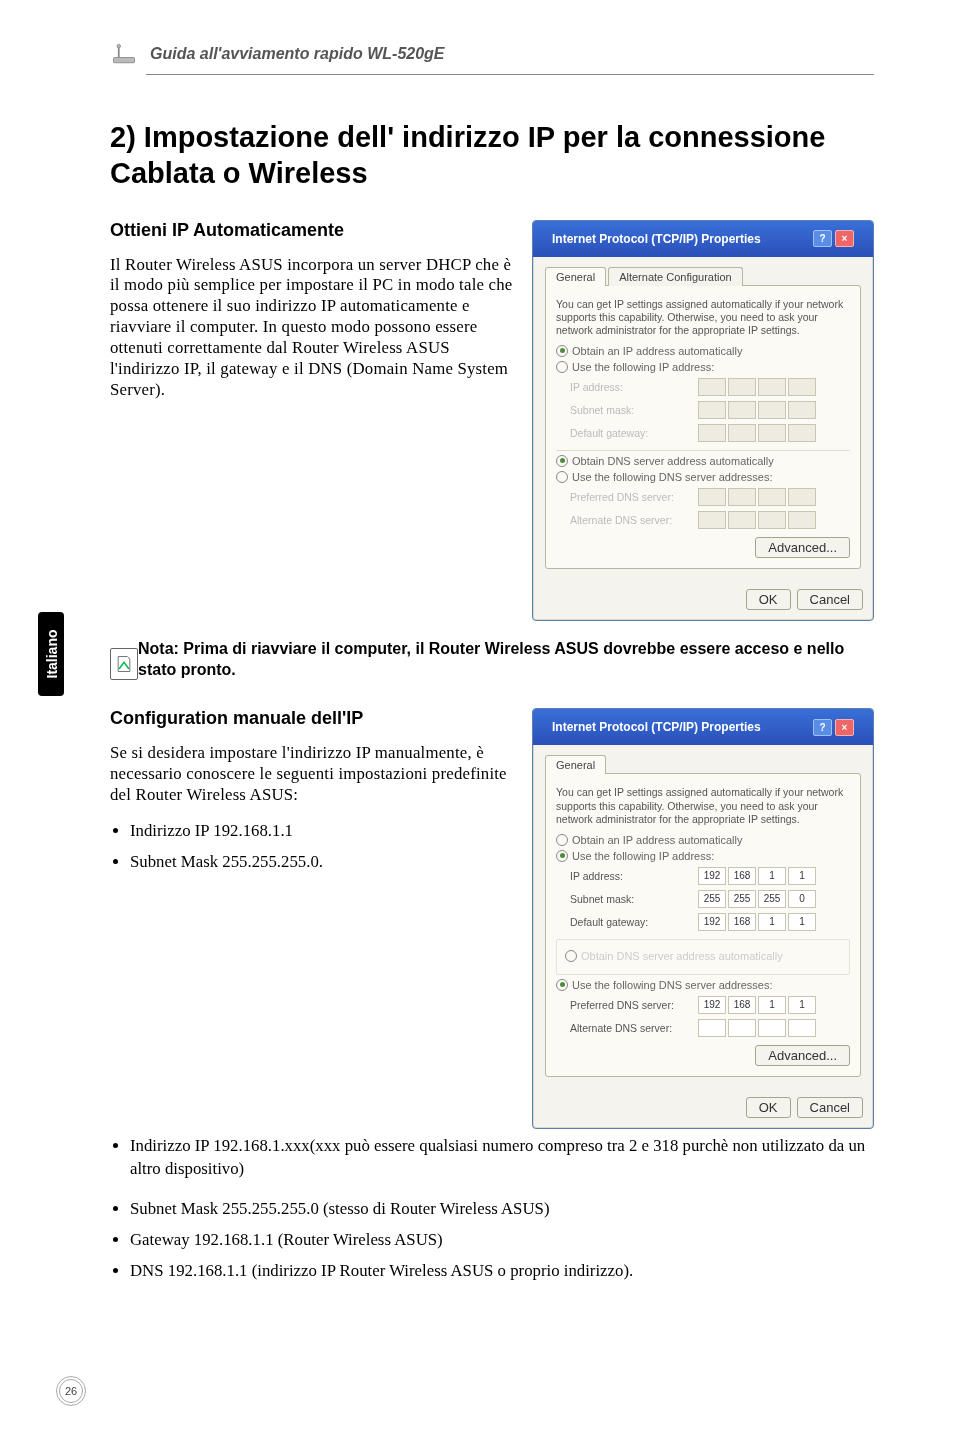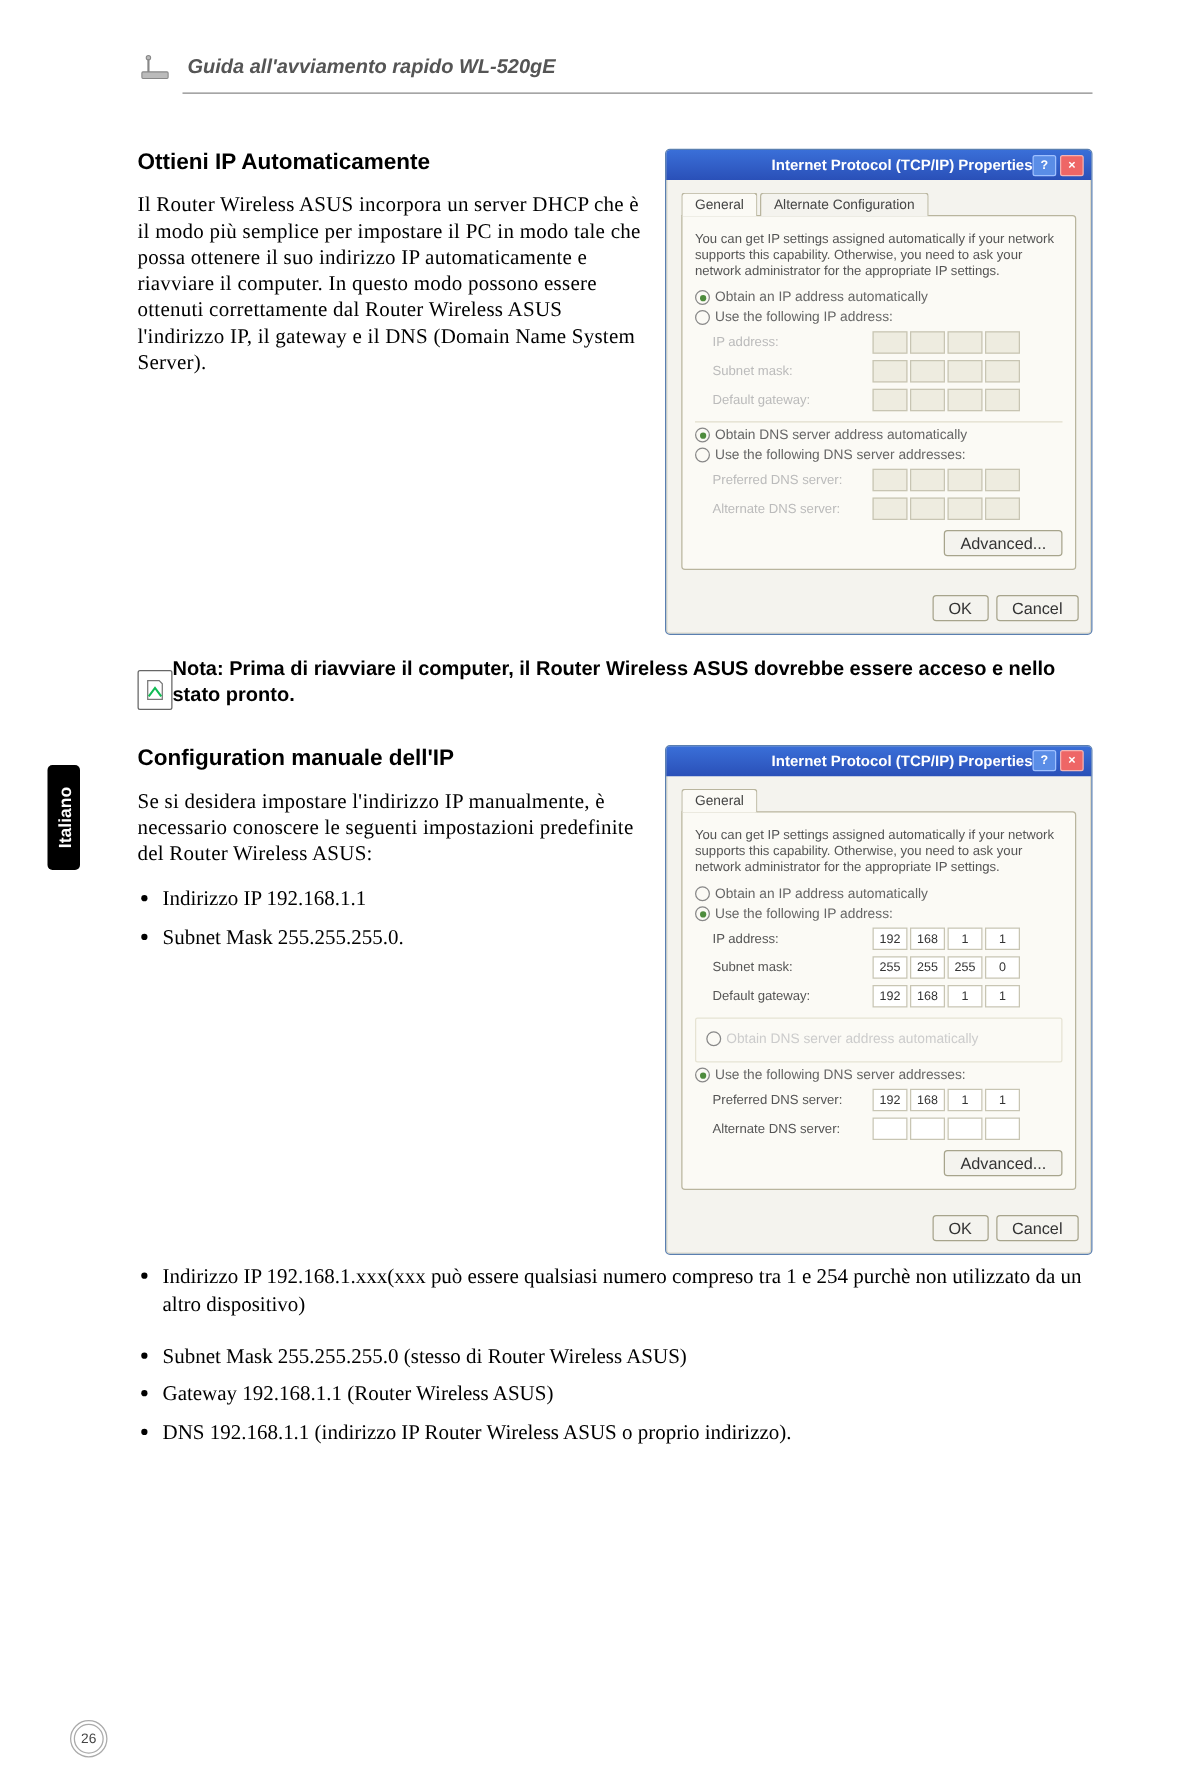--- a/index.html
+++ b/index.html
@@ -147,31 +147,30 @@
   
   .win-dialog {
     width: 340px;
     border: 1px solid #5a7fb0;
     border-radius: 4px;
     background: #f4f3ee;
     font-family: Tahoma, Arial, sans-serif;
     box-shadow: 0 0 0 1px #dcd8c8 inset;
   }
   .win-titlebar {
-    height: 24px;
+    height: 36px;
     background: linear-gradient(#3a6fd8, #2a50b8);
     color: #fff;
     font-size: 12px;
     font-weight: bold;
     display: flex;
     align-items: center;
-    padding: 0 6px;
+    padding: 0 19px;
     border-top-left-radius: 3px;
     border-top-right-radius: 3px;
-    text-align: right;
   }
   .win-titlebar .wtitle { flex: 1; }
   .win-titlebar .wbtns { display:flex; gap:3px; }
   .tb-btn { width: 17px; height: 15px; border-radius:2px; display:flex; align-items:center; justify-content:center; font-size:10px; }
   .tb-help { background:#5a8de6; border:1px solid #9fc0ff; color:#fff; }
   .tb-close { background:#e66; border:1px solid #f3b3b3; color:#fff; font-weight:bold;}
   .win-body { padding: 10px 12px 12px 12px; }
   .tabstrip { display:flex; gap:0; margin-bottom:-1px; }
   .tab {
     font-size: 11px;
@@ -219,20 +218,21 @@
       <svg viewBox="0 0 32 32">
           <rect x="4" y="20" width="24" height="6" rx="1" fill="#bbb" stroke="#888"></rect>
           <line x1="10" y1="20" x2="10" y2="8" stroke="#888" stroke-width="2"></line>
           <circle cx="10" cy="7" r="2" fill="#bbb" stroke="#888"></circle>
         </svg>
     </span>
     <span class="header-title">Guida all'avviamento rapido WL-520gE</span>
   </div>
   <div class="header-underline"></div>
 
+  <h1 class="main-title">2) Impostazione dell' indirizzo IP per la connessione Cablata o Wireless</h1>
 
   <div class="two-col">
     <div class="col-text">
       <h2 class="sub-title">Ottieni IP Automaticamente</h2>
       <p class="body-text">Il Router Wireless ASUS incorpora un server DHCP che è il modo più semplice per impostare il PC in modo tale che possa ottenere il suo indirizzo IP automaticamente e riavviare il computer. In questo modo possono essere ottenuti correttamente dal Router Wireless ASUS l'indirizzo IP, il gateway e il DNS (Domain Name System Server).</p>
     </div>
     <div class="col-img">
 
       <div class="win-dialog">
         <div class="win-titlebar">
@@ -437,21 +437,21 @@
         </div>
         <div class="win-footer">
           <span class="win-btn">OK</span>
           <span class="win-btn">Cancel</span>
         </div>
       </div>
     </div>
   </div>
 
   <ul class="bullets">
-    <li>Indirizzo IP 192.168.1.xxx(xxx può essere qualsiasi numero compreso tra 1 e 254 purchè non utilizzato da un altro dispositivo)</li>
+    <li>Indirizzo IP 192.168.1.xxx(xxx può essere qualsiasi numero compreso tra 2 e 318 purchè non utilizzato da un altro dispositivo)</li>
     <li style="margin-top:18px;">Subnet Mask 255.255.255.0 (stesso di Router Wireless ASUS)</li>
     <li>Gateway 192.168.1.1 (Router Wireless ASUS)</li>
     <li>DNS 192.168.1.1 (indirizzo IP Router Wireless ASUS o proprio indirizzo).</li>
   </ul>
 
 </div>
 
 <div class="side-tab">
     <span>Italiano</span>
   </div>

